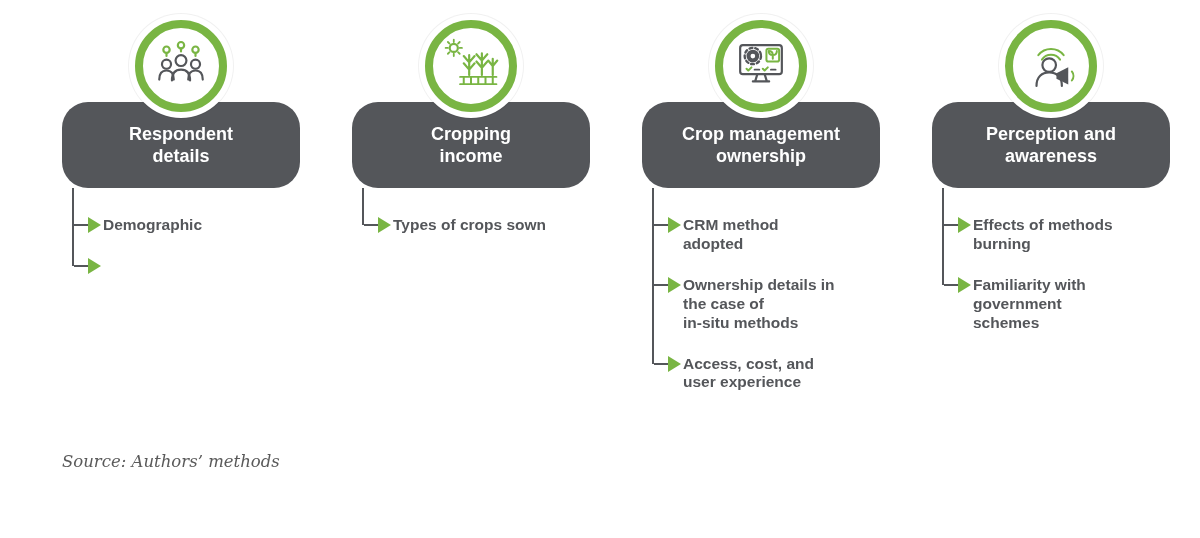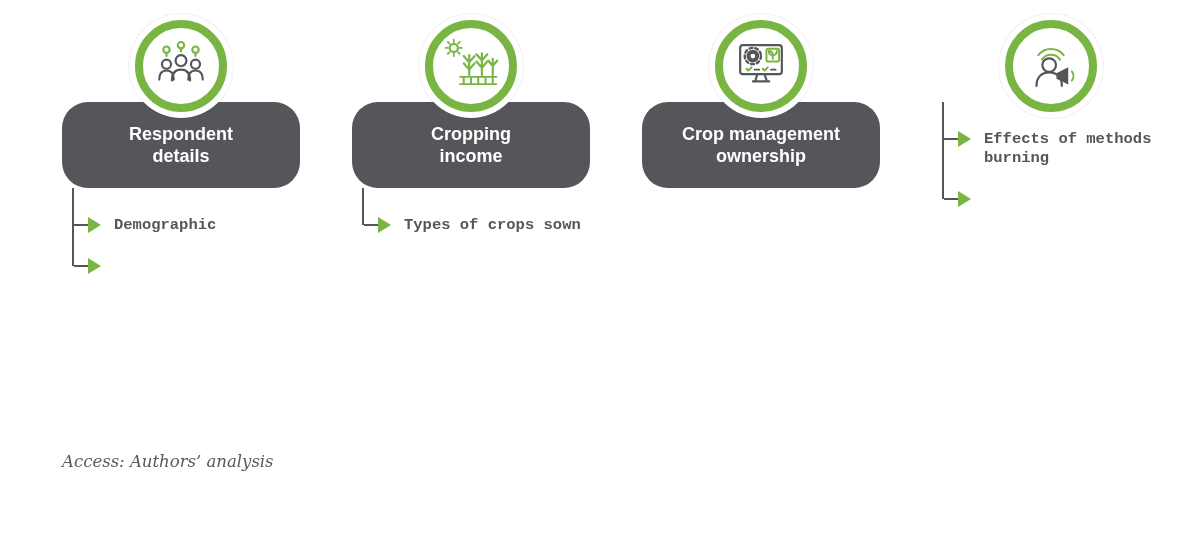--- a/index.html
+++ b/index.html
@@ -60,22 +60,21 @@
   }
   .items::before{
     content:'';
     position:absolute;
     left:0;top:0;
     width:2px;height:28px;
     background:var(--line);
   }
   .item{
     position:relative;
-    padding:0 0 22px 42px;
-    font-family:Liberation Mono, monospace;
+    padding:0 0 22px 31px;
   }
   .item::after{ 
     content:'';
     position:absolute;
     left:0;top:0;
     width:2px;height:100%;
     background:var(--line);
   }
   .item:last-child::after{height:9px;}
   .item::before{ 
@@ -205,44 +204,67 @@
         <g stroke-width="2.2">
           <path d="M16 35 l2 2 l3.5 -3.5" stroke="#79b543"></path>
           <path d="M34 35 l2 2 l3.5 -3.5" stroke="#79b543"></path>
           <line x1="25" y1="36" x2="30" y2="36"></line>
           <line x1="43" y1="36" x2="48" y2="36"></line>
         </g>
       </svg>
     </div>
     <div class="title-box">Crop management
 ownership</div>
+    <div class="items">
+      <div class="item">
+        <span class="arrow"></span>
+        <span class="item-text">CRM method
+adopted</span>
+      </div>
+      <div class="item">
+        <span class="arrow"></span>
+        <span class="item-text">Ownership details in
+the case of
+in-situ methods</span>
+      </div>
+      <div class="item">
+        <span class="arrow"></span>
+        <span class="item-text">Access, cost, and
+user experience</span>
+      </div>
+    </div>
   </div>
 
   <div class="column">
     <div class="icon-circle">
       <svg class="icon-svg" width="58" height="58" viewBox="0 0 64 64" fill="none" stroke="#54565a" stroke-width="2.4" stroke-linecap="round" stroke-linejoin="round">
         <g stroke="#79b543" stroke-width="2.2">
           <path d="M18 20 a18 18 0 0 1 28 0"></path>
           <path d="M22 25 a12 12 0 0 1 20 0"></path>
         </g>
         <circle cx="30" cy="31" r="7.5"></circle>
         <path d="M16 54 c0-10 6-15 14-15 s14 5 14 15"></path>
         <path d="M38 40 l13 -6.5 v19 l-13 -6.5 z" fill="#54565a" stroke="none"></path>
         <g stroke="#79b543" stroke-width="2.2">
           <path d="M55 38 a8 8 0 0 1 0 10"></path>
         </g>
       </svg>
     </div>
+    <div class="title-box">Perception and
+awareness</div>
     <div class="items">
       <div class="item">
         <span class="arrow"></span>
         <span class="item-text">Effects of methods
 burning</span>
       </div>
       <div class="item">
         <span class="arrow"></span>
+        <span class="item-text">Familiarity with
+government
+schemes</span>
       </div>
     </div>
   </div>
 
 </div>
 
-<div class="source">Access: Authors’ analysis</div>
+<div class="source">Source: Authors’ methods</div>
 
 </body></html>

